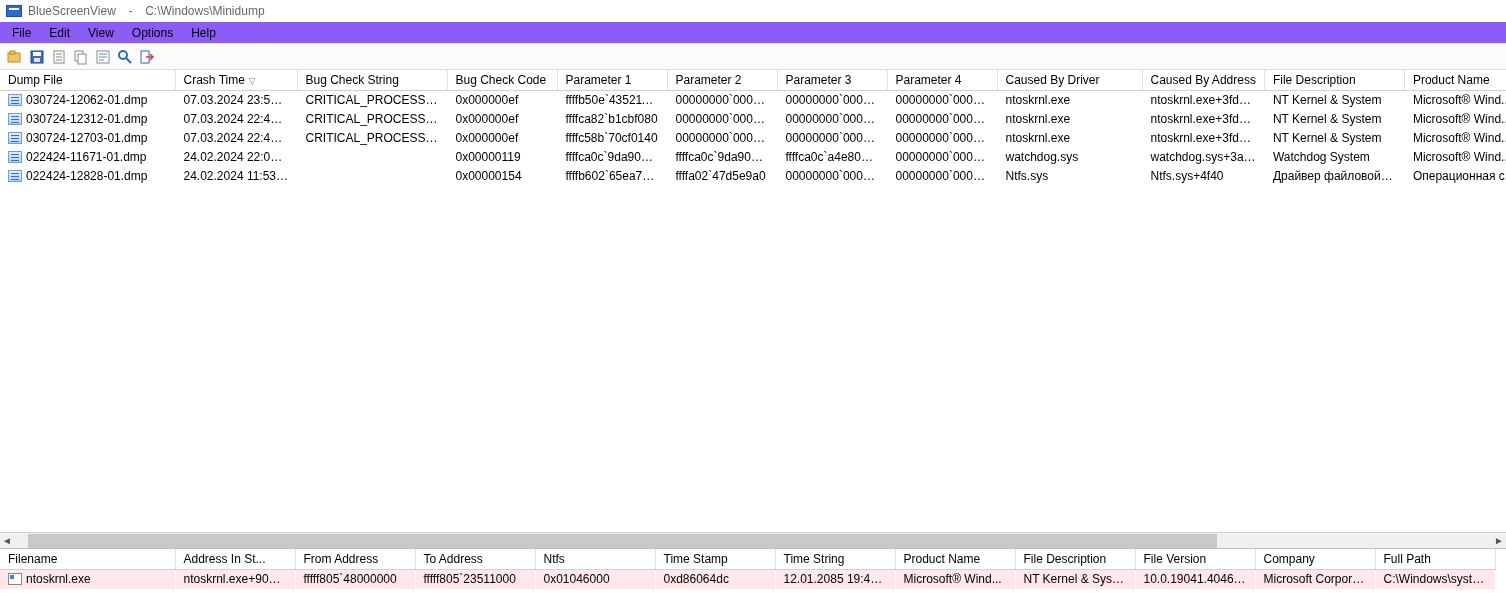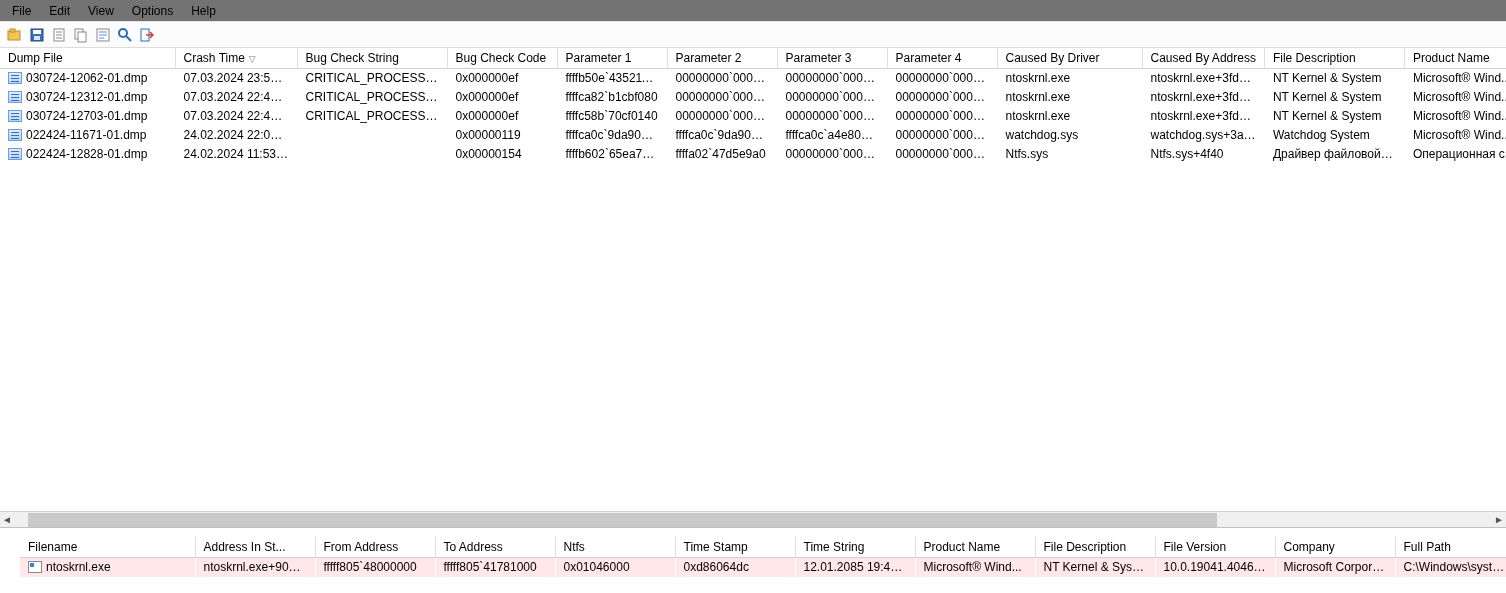--- a/index.html
+++ b/index.html
@@ -20,37 +20,37 @@
   .titlebar .app-icon {
     width:16px; height:12px; background:linear-gradient(#2a6bd6,#2a6bd6);
     border:1px solid #1f4fa0; position:relative;
   }
   .titlebar .app-icon::after{
     content:""; position:absolute; left:2px; top:2px; right:2px; height:2px; background:#fff;
   }
   .titlebar span { white-space:pre; }
   .menubar {
     height:22px; display:flex; align-items:center; gap:2px;
-    padding:0 4px; background:#737373; border-bottom:1px solid #e5e5e5;
+    padding:0 4px; background:#8b5cf6; border-bottom:1px solid #e5e5e5;
   }
   .menubar .mi { padding:2px 8px; cursor:default; }
   .toolbar {
     height:26px; display:flex; align-items:center; gap:4px;
     padding:0 6px; background:#fcfcfc; border-bottom:1px solid #dcdcdc;
   }
   .tbtn {
     width:18px; height:18px; display:flex; align-items:center; justify-content:center;
     cursor:default;
   }
   .tbtn svg { width:16px; height:16px; display:block; }
 
-  .panes { flex:1; display:flex; flex-direction:column; min-height:0;gap:9px; }
+  .panes { flex:1; display:flex; flex-direction:column; min-height:0; }
   .pane { display:flex; flex-direction:column; min-height:0; }
   .pane.top { flex:1; border-bottom:1px solid #c0c0c0; }
-  .pane.bottom { height:56px;padding-left:20px; }
+  .pane.bottom { height:44px; }
 
   .grid-wrap { flex:1; overflow:auto; }
   table.grid {
     border-collapse:collapse; width:max-content; table-layout:fixed;
     background:#fff;
   }
   table.grid thead th {
     position:sticky; top:0; z-index:2;
     background:#fff; font-weight:400; text-align:left;
     padding:3px 8px; height:20px;
@@ -80,20 +80,26 @@
   .hscroll-thumb{ position:absolute; left:0; top:0; height:14px; width:82%; background:#c9c9c9; }
   .hscroll-arrow{ width:14px; height:14px; background:#f0f0f0; display:flex; align-items:center; justify-content:center; color:#555; font-size:10px; }
 
   .cell-first { display:flex; align-items:center; }
 </style>
 </head>
 <body>
 
 <div class="window">
 
+  <div class="titlebar">
+    <span class="app-icon"></span>
+    <span>BlueScreenView</span>
+    <span>  -  </span>
+    <span>C:\Windows\Minidump</span>
+  </div>
 
   <div class="menubar">
     <div class="mi">File</div>
     <div class="mi">Edit</div>
     <div class="mi">View</div>
     <div class="mi">Options</div>
     <div class="mi">Help</div>
   </div>
 
   <div class="toolbar">
@@ -297,21 +303,21 @@
           <tbody id="bot-body">
               <tr class="hl">
                 <td style="width: 175px; max-width: 175px;">
                   <span class="cell-first">
                     <span class="row-icon drv-icon"></span>
                     <span>ntoskrnl.exe</span>
                   </span>
                 </td>
                 <td style="width: 120px; max-width: 120px;">ntoskrnl.exe+90d6...</td>
                 <td style="width: 120px; max-width: 120px;">fffff805`48000000</td>
-                <td style="width: 120px; max-width: 120px;">fffff805`41781000</td>
+                <td style="width: 120px; max-width: 120px;">fffff805`23511000</td>
                 <td style="width: 120px; max-width: 120px;">0x01046000</td>
                 <td style="width: 120px; max-width: 120px;">0xd86064dc</td>
                 <td style="width: 120px; max-width: 120px;">12.01.2085 19:45:32</td>
                 <td style="width: 120px; max-width: 120px;">Microsoft® Wind...</td>
                 <td style="width: 120px; max-width: 120px;">NT Kernel &amp; System</td>
                 <td style="width: 120px; max-width: 120px;">10.0.19041.4046 (W...</td>
                 <td style="width: 120px; max-width: 120px;">Microsoft Corpora...</td>
                 <td style="width: 120px; max-width: 120px;">C:\Windows\syste...</td>
               </tr>
             </tbody>

